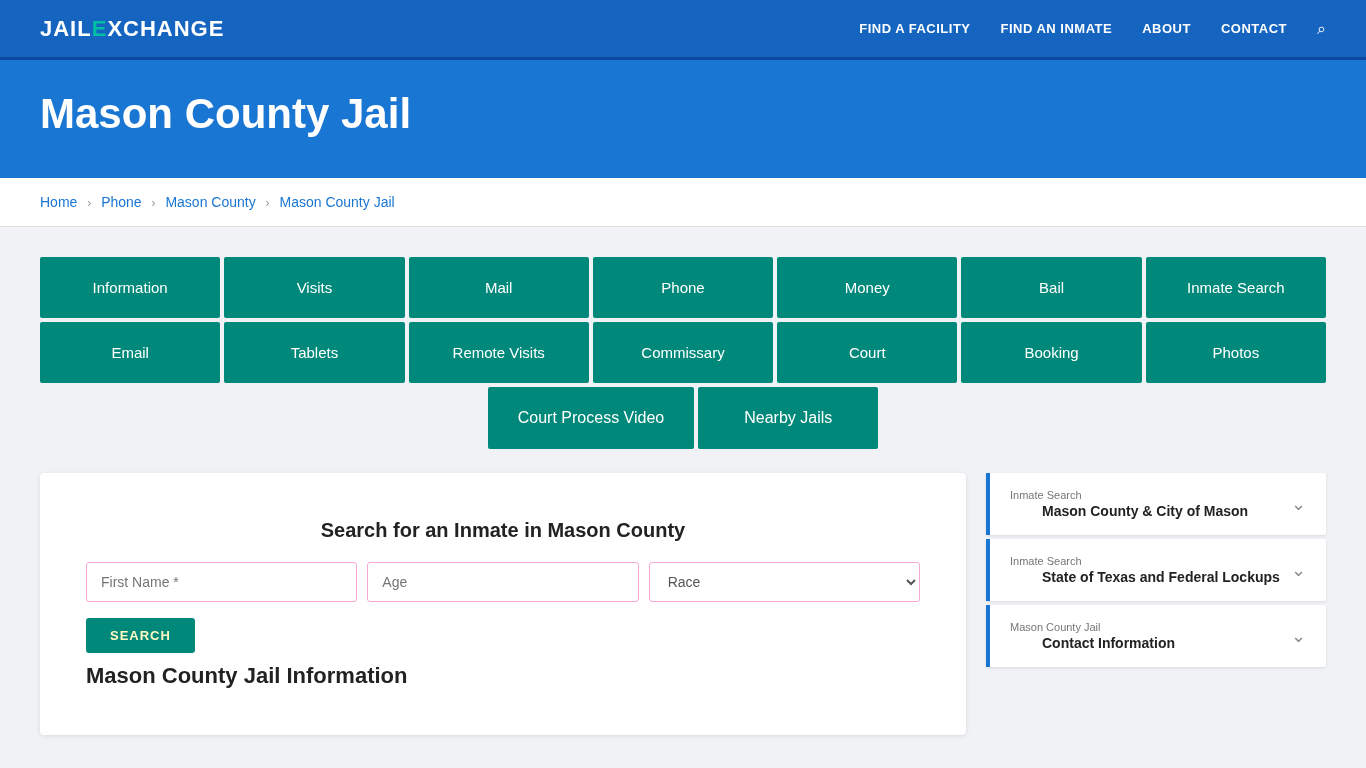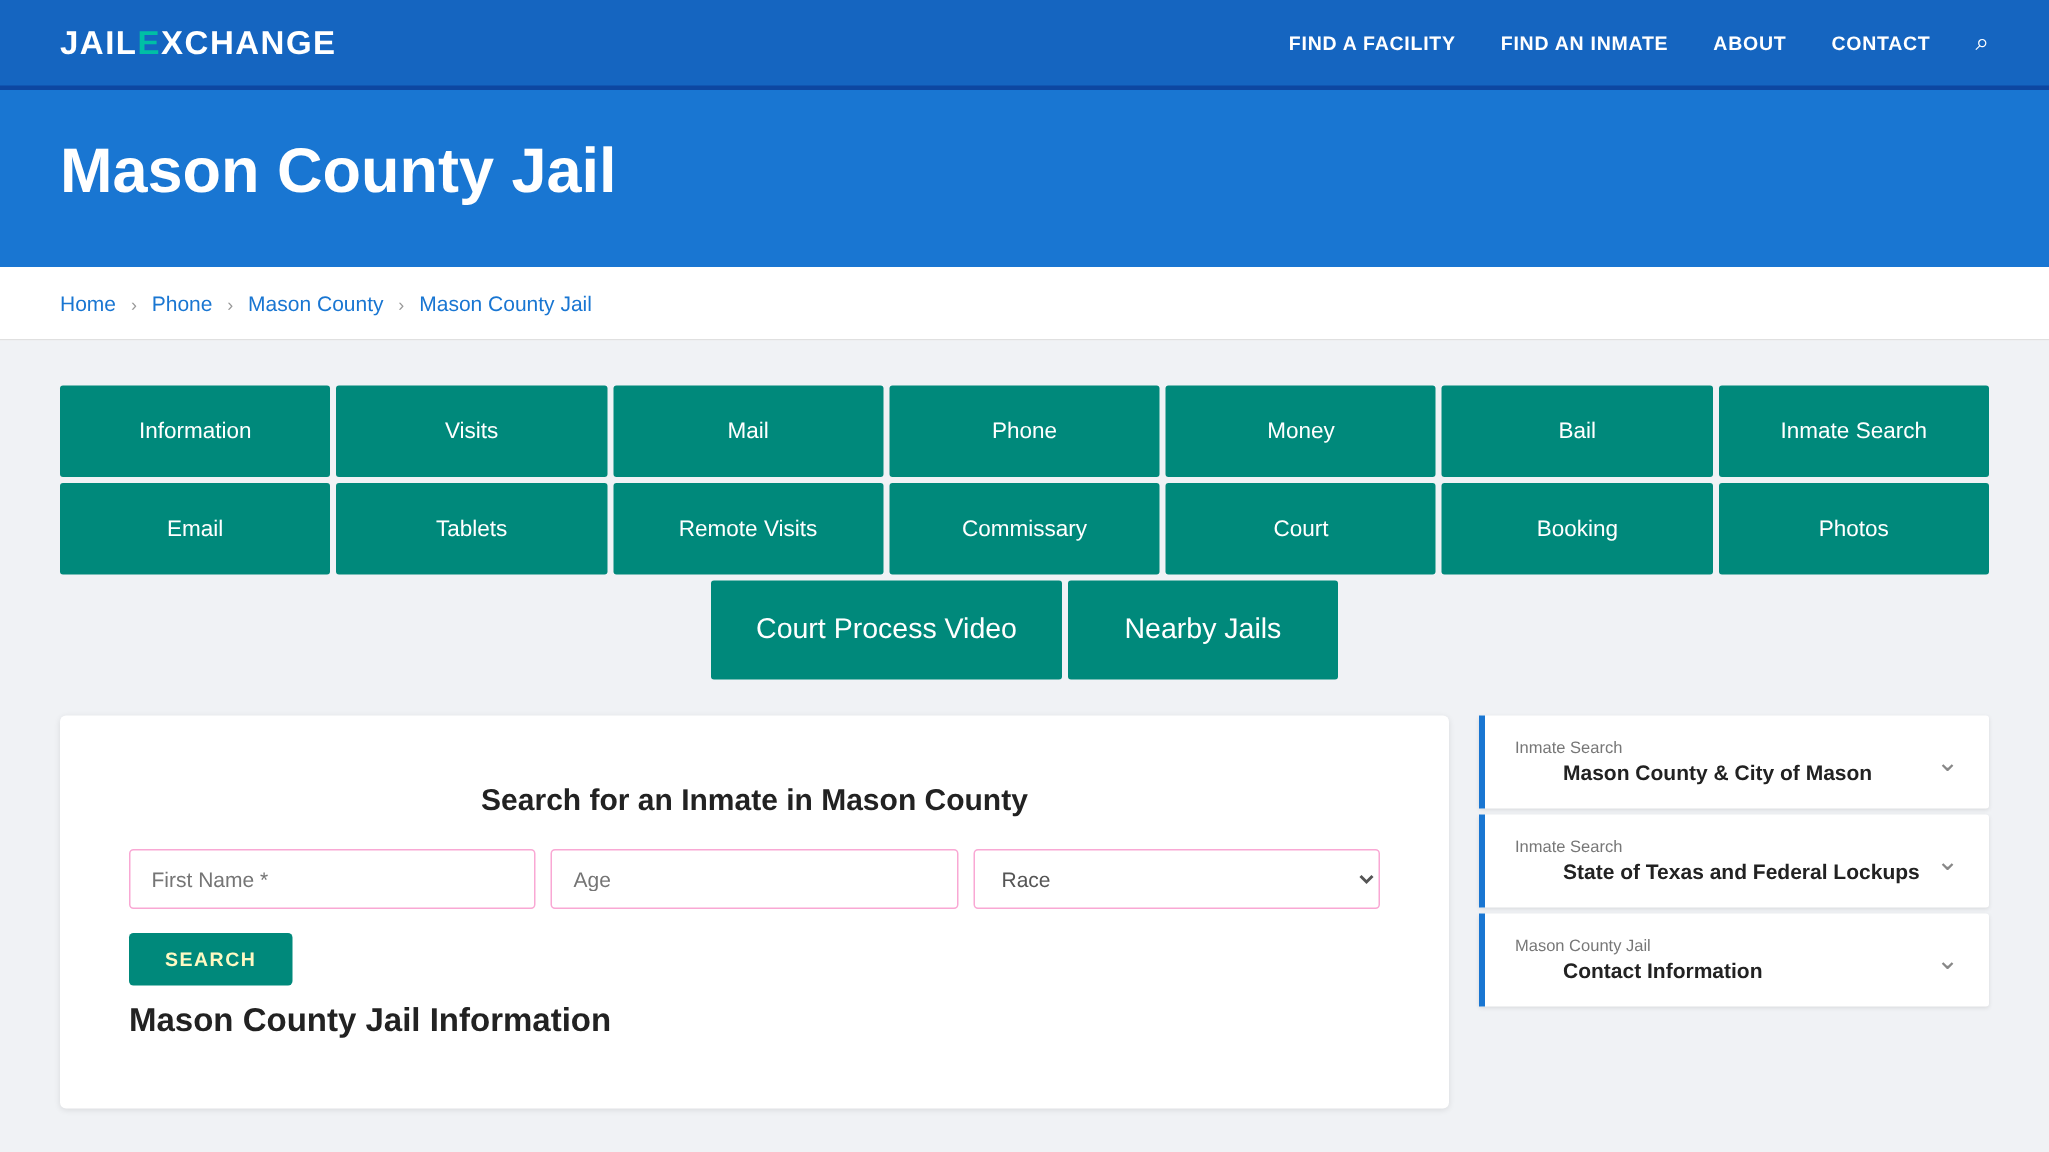--- a/index.html
+++ b/index.html
@@ -109,21 +109,21 @@
       font-weight: 500;
       cursor: pointer;
       text-align: center;
       border-radius: 2px;
     }
     .grid-btn-wide {
       background: #00897b;
       color: white;
       border: none;
       padding: 22px 30px;
-      font-size: 19px;
+      font-size: 16px;
       font-weight: 500;
       cursor: pointer;
       text-align: center;
       border-radius: 2px;
       min-width: 180px;
     }
 
     
     .content-area {
       display: flex;

